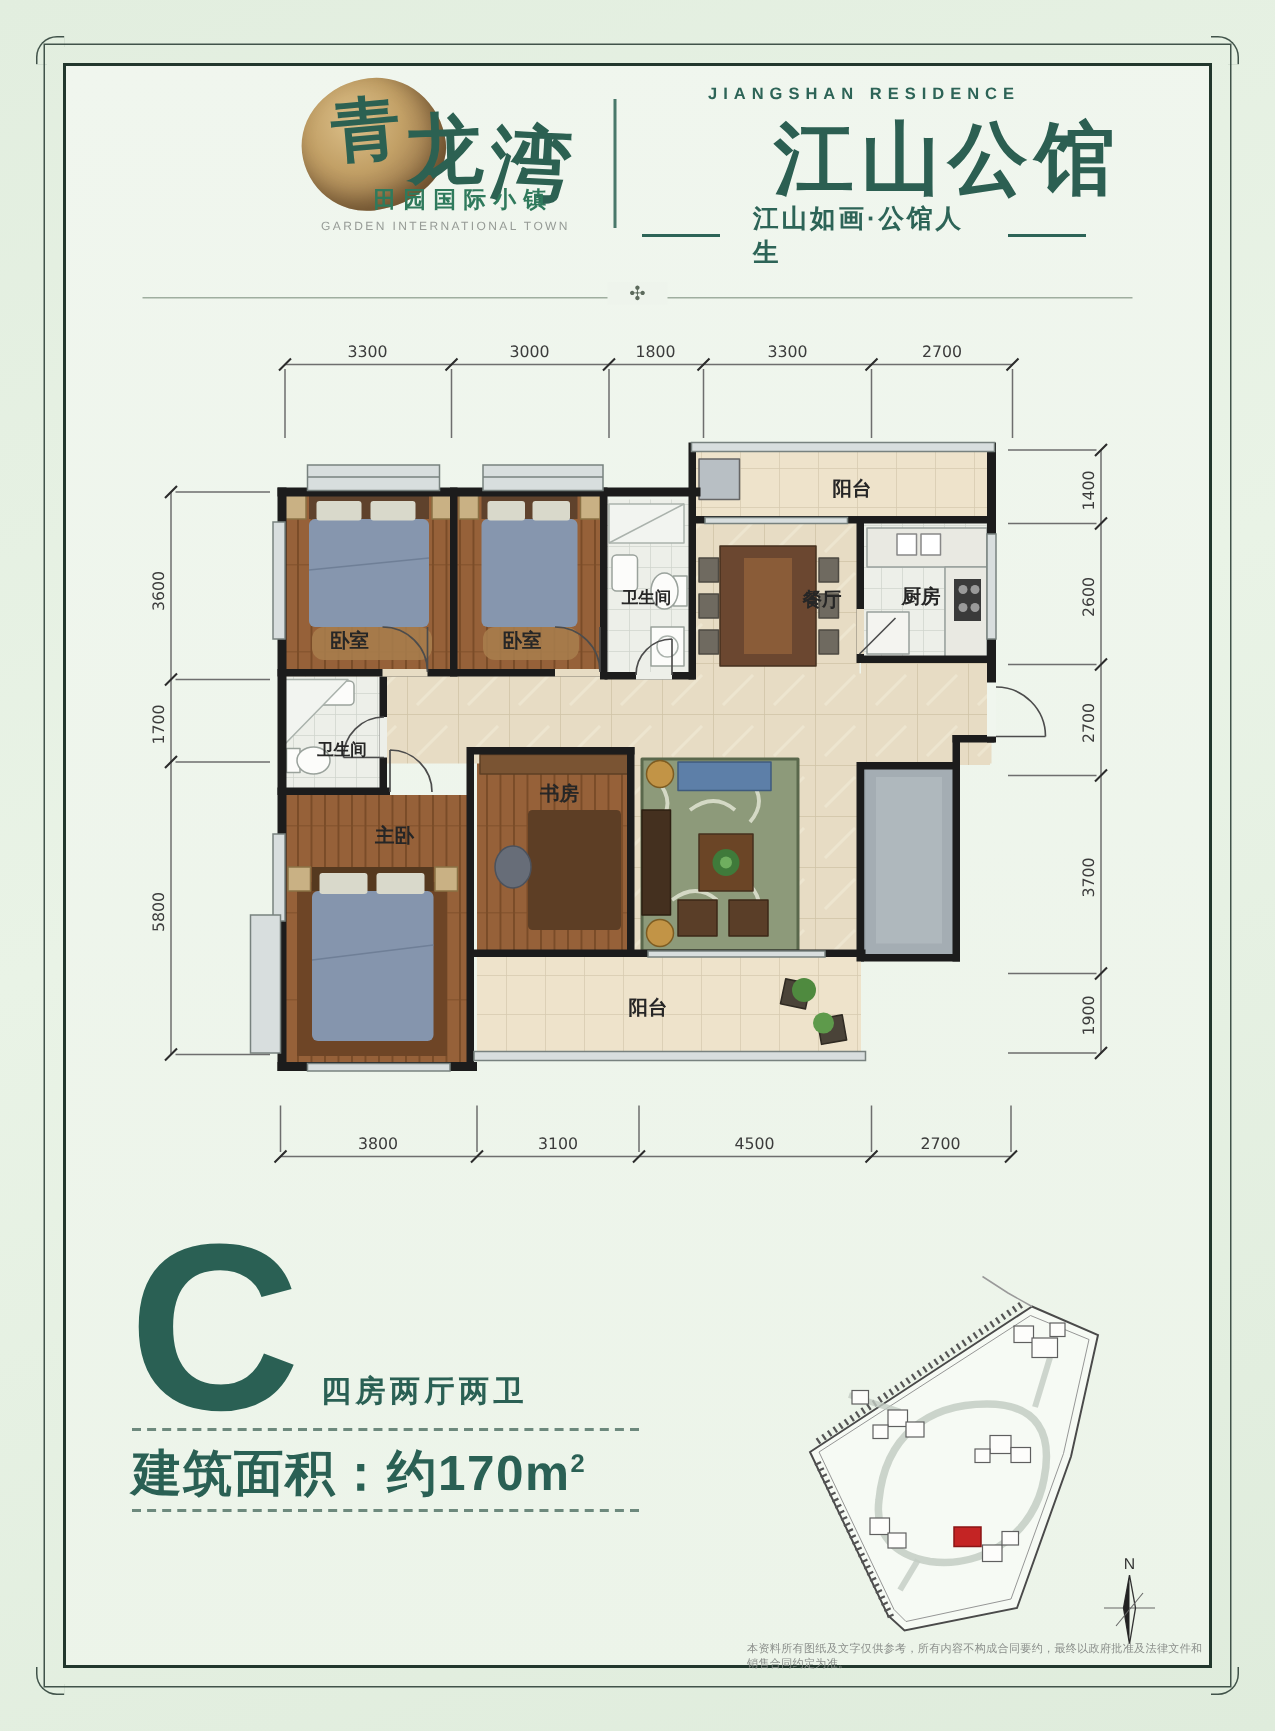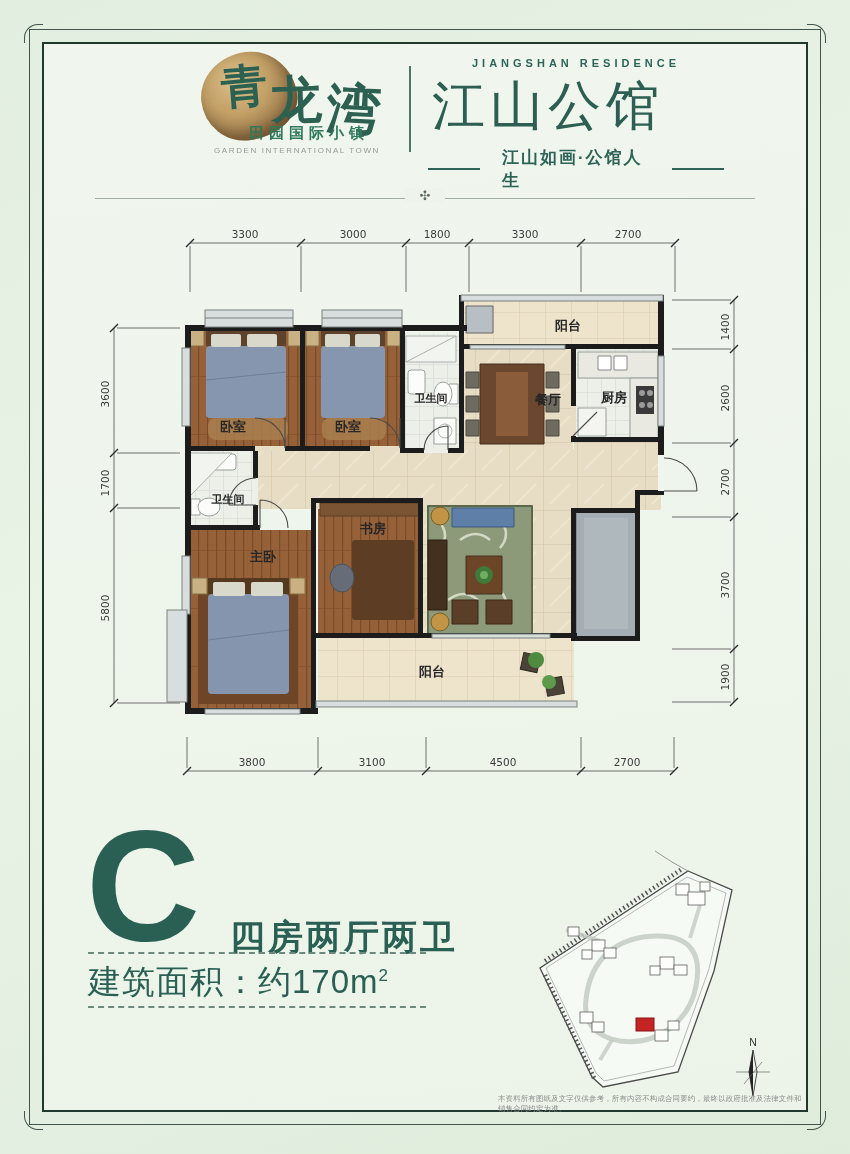--- a/index.html
+++ b/index.html
@@ -25,38 +25,38 @@
   .cal.c1{left:221px;top:56px;font-size:46px;transform:rotate(-5deg);}
   .cal.c2{left:271px;top:66px;font-size:51px;transform:rotate(-2deg);}
   .cal.c3{left:327px;top:74px;font-size:54px;transform:rotate(3deg);}
   .brand-sub{position:absolute;left:214px;top:124px;width:190px;text-align:center;
         font-size:15px;font-weight:bold;letter-spacing:5px;color:#2f7a5c;}
   .brand-sub-en{position:absolute;left:214px;top:146px;width:190px;text-align:left;
         font-size:8px;letter-spacing:1.6px;color:#969b96;}
   .hdr-divider{position:absolute;left:409px;top:66px;width:2px;height:86px;background:#2c6152;opacity:.85;}
   .proj-en{position:absolute;left:428px;top:57px;width:296px;text-align:center;
         font-size:11px;letter-spacing:4px;color:#2d6457;font-weight:bold;}
-  .proj-name{position:absolute;left:432px;top:71px;width:296px;text-align:left;
-        font-size:53px;font-weight:normal;letter-spacing:5px;color:#2c5f52;}
-  .proj-slogan{position:absolute;left:428px;top:146px;width:296px;display:flex;
+  .proj-name{position:absolute;left:452px;top:71px;width:296px;text-align:right;
+        font-size:53px;font-weight:bold;letter-spacing:5px;color:#2c5f52;}
+  .proj-slogan{position:absolute;left:428px;top:134px;width:296px;display:flex;
         align-items:center;justify-content:center;gap:22px;color:#2d6457;}
   .proj-slogan .ln{height:1.5px;width:56px;background:#2d6457;}
   .proj-slogan .tx{font-size:17px;font-weight:bold;letter-spacing:2px;}
   
   .toprule{position:absolute;left:95px;top:198px;width:660px;height:1px;background:#9fae9f;}
   .orn{position:absolute;left:405px;top:188px;width:40px;text-align:center;font-size:13px;
         color:#5c6a5c;background:#eef4ec;}
   
   .unit-c{position:absolute;left:86px;top:806px;font-size:158px;line-height:1;
         font-weight:bold;color:#2a6054;}
-  .unit-type{position:absolute;left:230px;top:914px;font-size:35px;font-weight:bold;
+  .unit-type{position:absolute;left:214px;top:914px;font-size:20px;font-weight:bold;
         letter-spacing:3px;color:#2a6054;}
   .dash1{position:absolute;left:88px;top:952px;width:338px;border-top:2px dashed #6d897d;}
   .dash2{position:absolute;left:88px;top:1006px;width:338px;border-top:2px dashed #6d897d;}
-  .unit-area{position:absolute;left:88px;top:960px;font-size:33px;font-weight:normal;
+  .unit-area{position:absolute;left:88px;top:960px;font-size:33px;font-weight:bold;
         color:#2a6054;letter-spacing:1px;}
   .unit-area sup{font-size:17px;vertical-align:super;}
   
   .disclaimer{position:absolute;left:498px;top:1094px;width:308px;font-size:7.4px;
         color:#8b8f8b;letter-spacing:.2px;}
   svg{position:absolute;left:0;top:0;}
   .roomlabel{font:bold 13px "Liberation Sans", sans-serif;fill:#262626;}
   .roomlabel.sm{font-size:11px;}
   .dim{font:10.5px "DejaVu Sans", sans-serif;fill:#3c3c3c;}
 </style>

